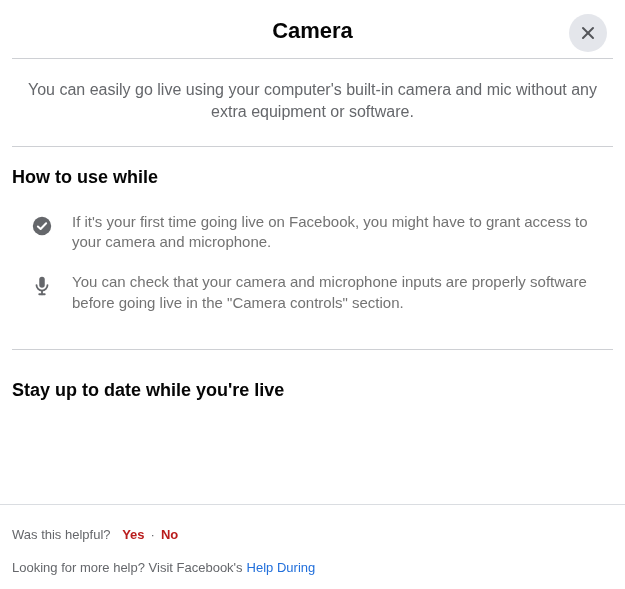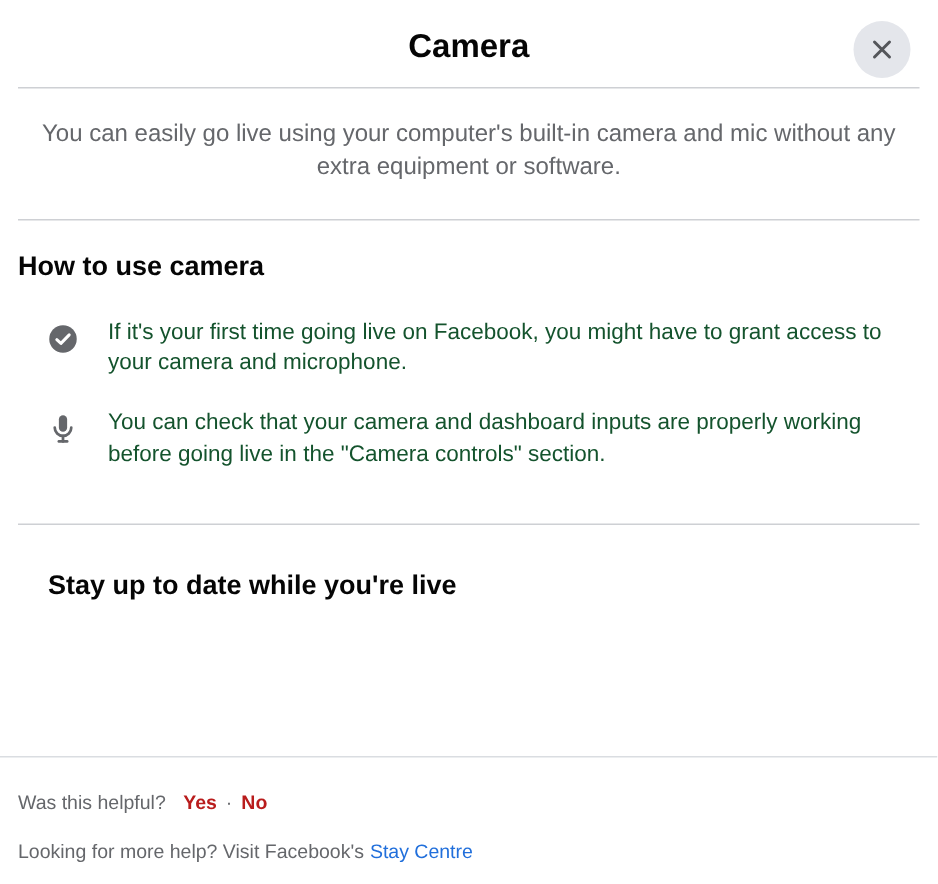--- a/index.html
+++ b/index.html
@@ -85,28 +85,27 @@
     display: flex;
     align-items: center;
     justify-content: center;
     color: #65676b;
     margin-top: 2px;
   }
   .tip-text {
     flex: 1;
     font-size: 15px;
     line-height: 1.35;
-    color: #14532d;
+    color: #737373;
   }
   .section2-title {
     font-size: 18px;
     font-weight: 700;
     color: #050505;
     padding: 30px 0 10px 0;
-    margin-left: 20px;
   }
   .section2-body {
     font-size: 16px;
     line-height: 1.4;
     color: #1c1e21;
     padding-bottom: 20px;
   }
   .footer {
     border-top: 1px solid #dadde1;
     padding: 22px 12px 14px 12px;
@@ -154,57 +153,57 @@
     </button>
   </div>
 
   <div class="content">
     <hr class="hr">
 
     <p class="intro">You can easily go live using your computer's built-in camera and mic without any extra equipment or software.</p>
 
     <hr class="hr">
 
-    <h2 class="section-title">How to use camera</h2>
+    <h2 class="section-title">How to use while</h2>
 
     <div class="tip-list">
       <div class="tip">
         <span class="tip-icon">
           <svg width="22" height="22" viewBox="0 0 24 24">
             <circle cx="12" cy="12" r="10" fill="#65676b"></circle>
             <path d="M7.5 12.5 L10.5 15.2 L16.5 9" fill="none" stroke="#ffffff" stroke-width="2.2" stroke-linecap="round" stroke-linejoin="round"></path>
           </svg>
         </span>
         <span class="tip-text">If it's your first time going live on Facebook, you might have to grant access to your camera and microphone.</span>
       </div>
       <div class="tip">
         <span class="tip-icon">
           <svg width="22" height="22" viewBox="0 0 24 24" fill="#65676b">
             <rect x="9" y="2" width="6" height="12" rx="3"></rect>
             <path d="M6 11 a6 6 0 0 0 12 0" fill="none" stroke="#65676b" stroke-width="2" stroke-linecap="round"></path>
             <line x1="12" y1="17" x2="12" y2="21" stroke="#65676b" stroke-width="2" stroke-linecap="round"></line>
             <line x1="9" y1="21" x2="15" y2="21" stroke="#65676b" stroke-width="2" stroke-linecap="round"></line>
           </svg>
         </span>
-        <span class="tip-text">You can check that your camera and dashboard inputs are properly working before going live in the "Camera controls" section.</span>
+        <span class="tip-text">You can check that your camera and microphone inputs are properly software before going live in the "Camera controls" section.</span>
       </div>
     </div>
 
     <hr class="hr">
 
     <h2 class="section2-title">Stay up to date while you're live</h2>
   </div>
 
   <div class="footer">
     <div class="footer-row">
       <span>Was this helpful?</span>
       <span>&nbsp;</span>
       <a class="link">Yes</a>
       <span class="dot">·</span>
       <a class="link">No</a>
     </div>
     <div class="footer-row">
       <span>Looking for more help? Visit Facebook's </span>
-      <a class="link-plain">Stay Centre</a>
+      <a class="link-plain">Help During</a>
     </div>
   </div>
 
 </div>
 
 </body></html>

